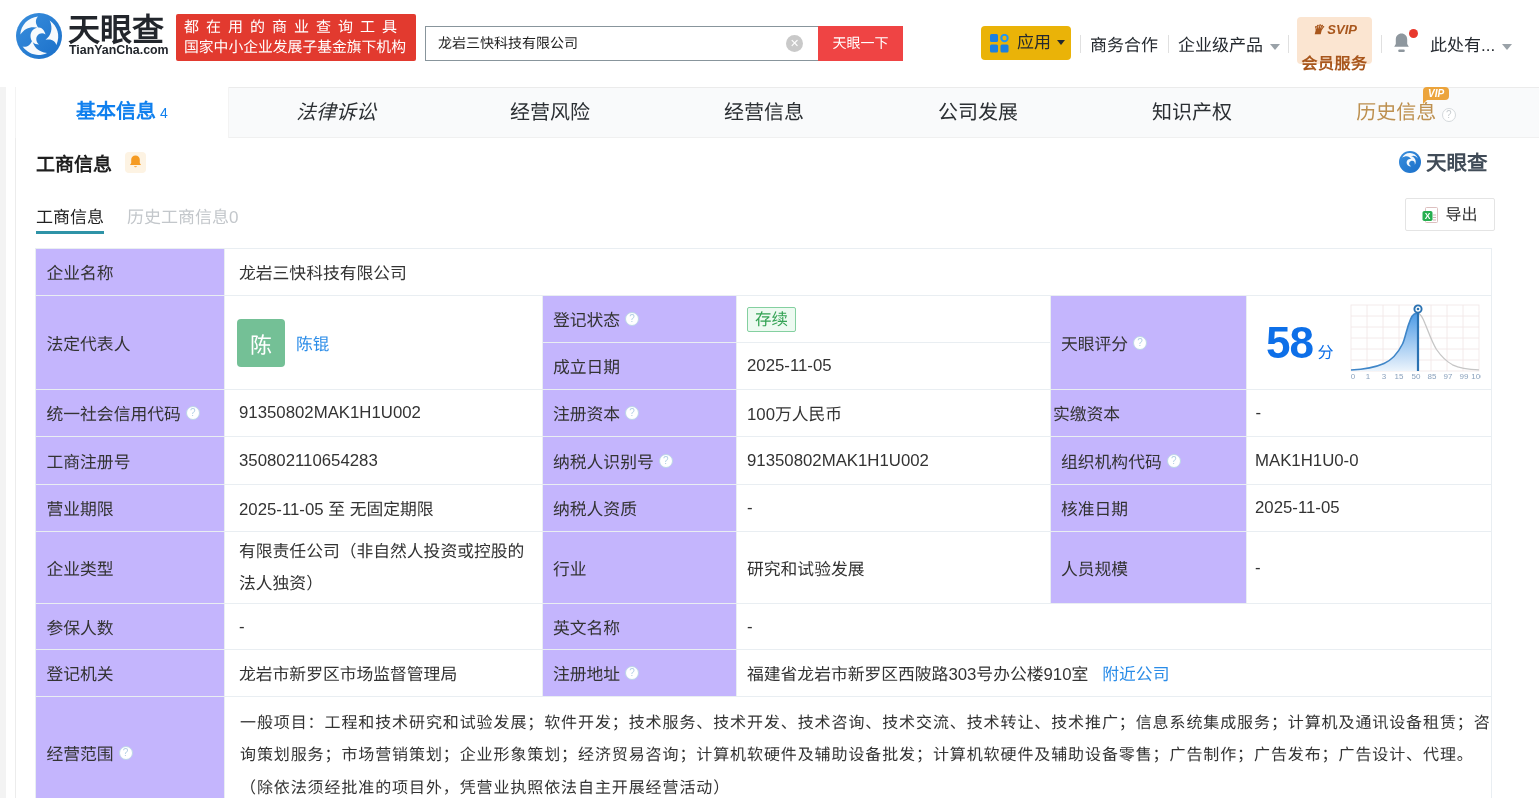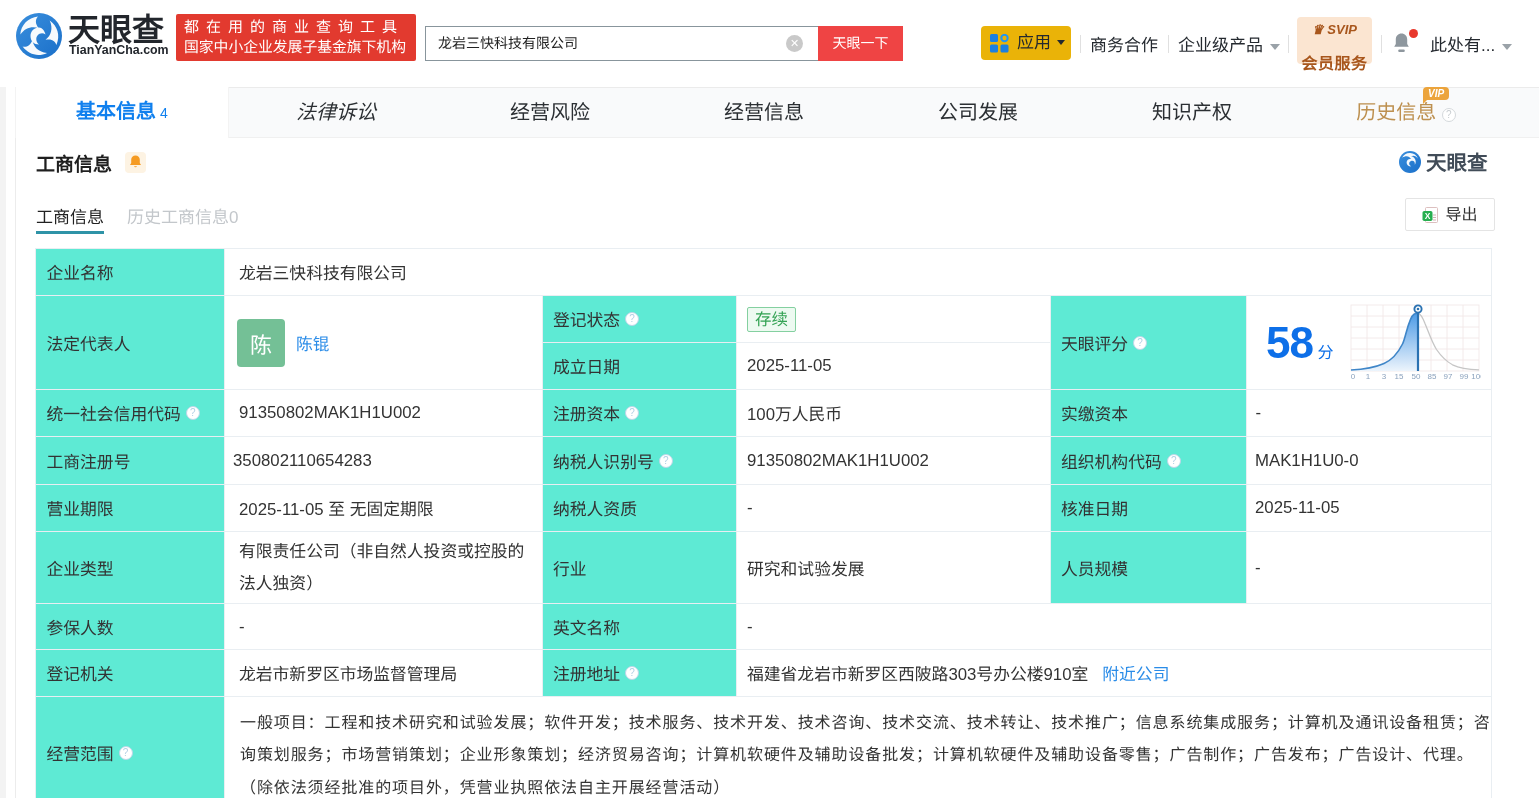--- a/index.html
+++ b/index.html
@@ -44,21 +44,21 @@
 .qicon{display:inline-block;width:14px;height:14px;border-radius:50%;border:1px solid #c3c9cd;color:#b9bfc4;font-size:10px;line-height:12px;text-align:center;vertical-align:1px;background:#fff;}
 
 .sect-title{position:absolute;left:36px;top:149px;font-size:19px;font-weight:bold;color:#1f1f1f;}
 .bellchip{position:absolute;left:125px;top:152px;width:21px;height:21px;background:#fdf3e3;border-radius:4px;text-align:center;}
 .wmark{position:absolute;left:1399px;top:150px;width:100px;height:24px;}
 .subtab1{position:absolute;left:36px;top:203px;font-size:17px;color:#222;}
 .subtab1:after{content:"";position:absolute;left:0;top:28px;width:68px;height:3px;background:#2e93a7;}
 .subtab2{position:absolute;left:127px;top:203px;font-size:17px;color:#c3c7cb;}
 .export{position:absolute;left:1405px;top:198px;width:90px;height:33px;border:1px solid #e4e4e4;border-radius:2px;background:#fff;line-height:31px;text-align:center;font-size:16px;color:#333;}
 .cell{position:absolute;border-right:1px solid #e9eef2;border-bottom:1px solid #e9eef2;display:flex;align-items:center;font-size:16.8px;color:#333;}
-.cell.lbl{background:#5eead4;}
+.cell.lbl{background:#c4b5fd;}
 .lh2{line-height:32px;}.biz{padding-top:5px;}
 a.lnk{color:#2a8ce8;text-decoration:none;}
 .badge-green{display:inline-block;height:25px;line-height:23px;padding:0 7px;border:1px solid #84d0a0;background:#edfaf1;color:#35a355;border-radius:2px;font-size:16.5px;}
 .avatar{width:48px;height:48px;background:#74c096;border-radius:4px;color:#fff;font-size:22px;display:flex;align-items:center;justify-content:center;}
 .score58{position:absolute;left:1266px;top:318px;color:#0d6fe8;font-size:44px;font-weight:bold;letter-spacing:-1px;}
 .score-fen{color:#0d6fe8;font-size:16px;font-weight:normal;letter-spacing:0;}
 </style>
 </head>
 <body>
 
@@ -172,24 +172,24 @@
       <span class="badge-green">存续</span>
     </div>
     <div class="cell lbl" style="left: 543px; top: 343px; width: 194px; height: 47px; padding-left: 10px;">成立日期</div>
     <div class="cell " style="left: 737px; top: 343px; width: 314px; height: 47px; padding-left: 10px;">2025-11-05</div>
     <div class="cell lbl" style="left: 1051px; top: 296px; width: 196px; height: 94px; padding-left: 10px;">天眼评分<span class="qicon" style="margin-left:5px;border-color:#bcd6e8;color:#b2cfe4;">?</span></div>
     <div class="cell " style="left: 1247px; top: 296px; width: 245px; height: 94px; padding-left: 8px;"></div>
     <div class="cell lbl" style="left: 36px; top: 390px; width: 189px; height: 47px; padding-left: 10.5px;">统一社会信用代码<span class="qicon" style="margin-left:5px;border-color:#bcd6e8;color:#b2cfe4;">?</span></div>
     <div class="cell " style="left: 225px; top: 390px; width: 318px; height: 47px; padding-left: 14px;">91350802MAK1H1U002</div>
     <div class="cell lbl" style="left: 543px; top: 390px; width: 194px; height: 47px; padding-left: 10px;">注册资本<span class="qicon" style="margin-left:5px;border-color:#bcd6e8;color:#b2cfe4;">?</span></div>
     <div class="cell " style="left: 737px; top: 390px; width: 314px; height: 47px; padding-left: 10px;">100万人民币</div>
-    <div class="cell lbl" style="left: 1051px; top: 390px; width: 196px; height: 47px; padding-left: 10px;">实缴资本</div>
+    <div class="cell lbl" style="left: 1051px; top: 390px; width: 196px; height: 47px; padding-left: 2px;">实缴资本</div>
     <div class="cell " style="left: 1247px; top: 390px; width: 245px; height: 47px; padding-left: 8.5px;">-</div>
     <div class="cell lbl" style="left: 36px; top: 437px; width: 189px; height: 48px; padding-left: 10.5px;">工商注册号</div>
-    <div class="cell " style="left: 225px; top: 437px; width: 318px; height: 48px; padding-left: 8px;">350802110654283</div>
+    <div class="cell " style="left: 225px; top: 437px; width: 318px; height: 48px; padding-left: 14px;">350802110654283</div>
     <div class="cell lbl" style="left: 543px; top: 437px; width: 194px; height: 48px; padding-left: 10px;">纳税人识别号<span class="qicon" style="margin-left:5px;border-color:#bcd6e8;color:#b2cfe4;">?</span></div>
     <div class="cell " style="left: 737px; top: 437px; width: 314px; height: 48px; padding-left: 10px;">91350802MAK1H1U002</div>
     <div class="cell lbl" style="left: 1051px; top: 437px; width: 196px; height: 48px; padding-left: 10px;">组织机构代码<span class="qicon" style="margin-left:5px;border-color:#bcd6e8;color:#b2cfe4;">?</span></div>
     <div class="cell " style="left: 1247px; top: 437px; width: 245px; height: 48px; padding-left: 8px;">MAK1H1U0-0</div>
     <div class="cell lbl" style="left: 36px; top: 485px; width: 189px; height: 47px; padding-left: 10.5px;">营业期限</div>
     <div class="cell " style="left: 225px; top: 485px; width: 318px; height: 47px; padding-left: 14px;">2025-11-05 至 无固定期限</div>
     <div class="cell lbl" style="left: 543px; top: 485px; width: 194px; height: 47px; padding-left: 10px;">纳税人资质</div>
     <div class="cell " style="left: 737px; top: 485px; width: 314px; height: 47px; padding-left: 10px;">-</div>
     <div class="cell lbl" style="left: 1051px; top: 485px; width: 196px; height: 47px; padding-left: 10px;">核准日期</div>
     <div class="cell " style="left: 1247px; top: 485px; width: 245px; height: 47px; padding-left: 8px;">2025-11-05</div>

